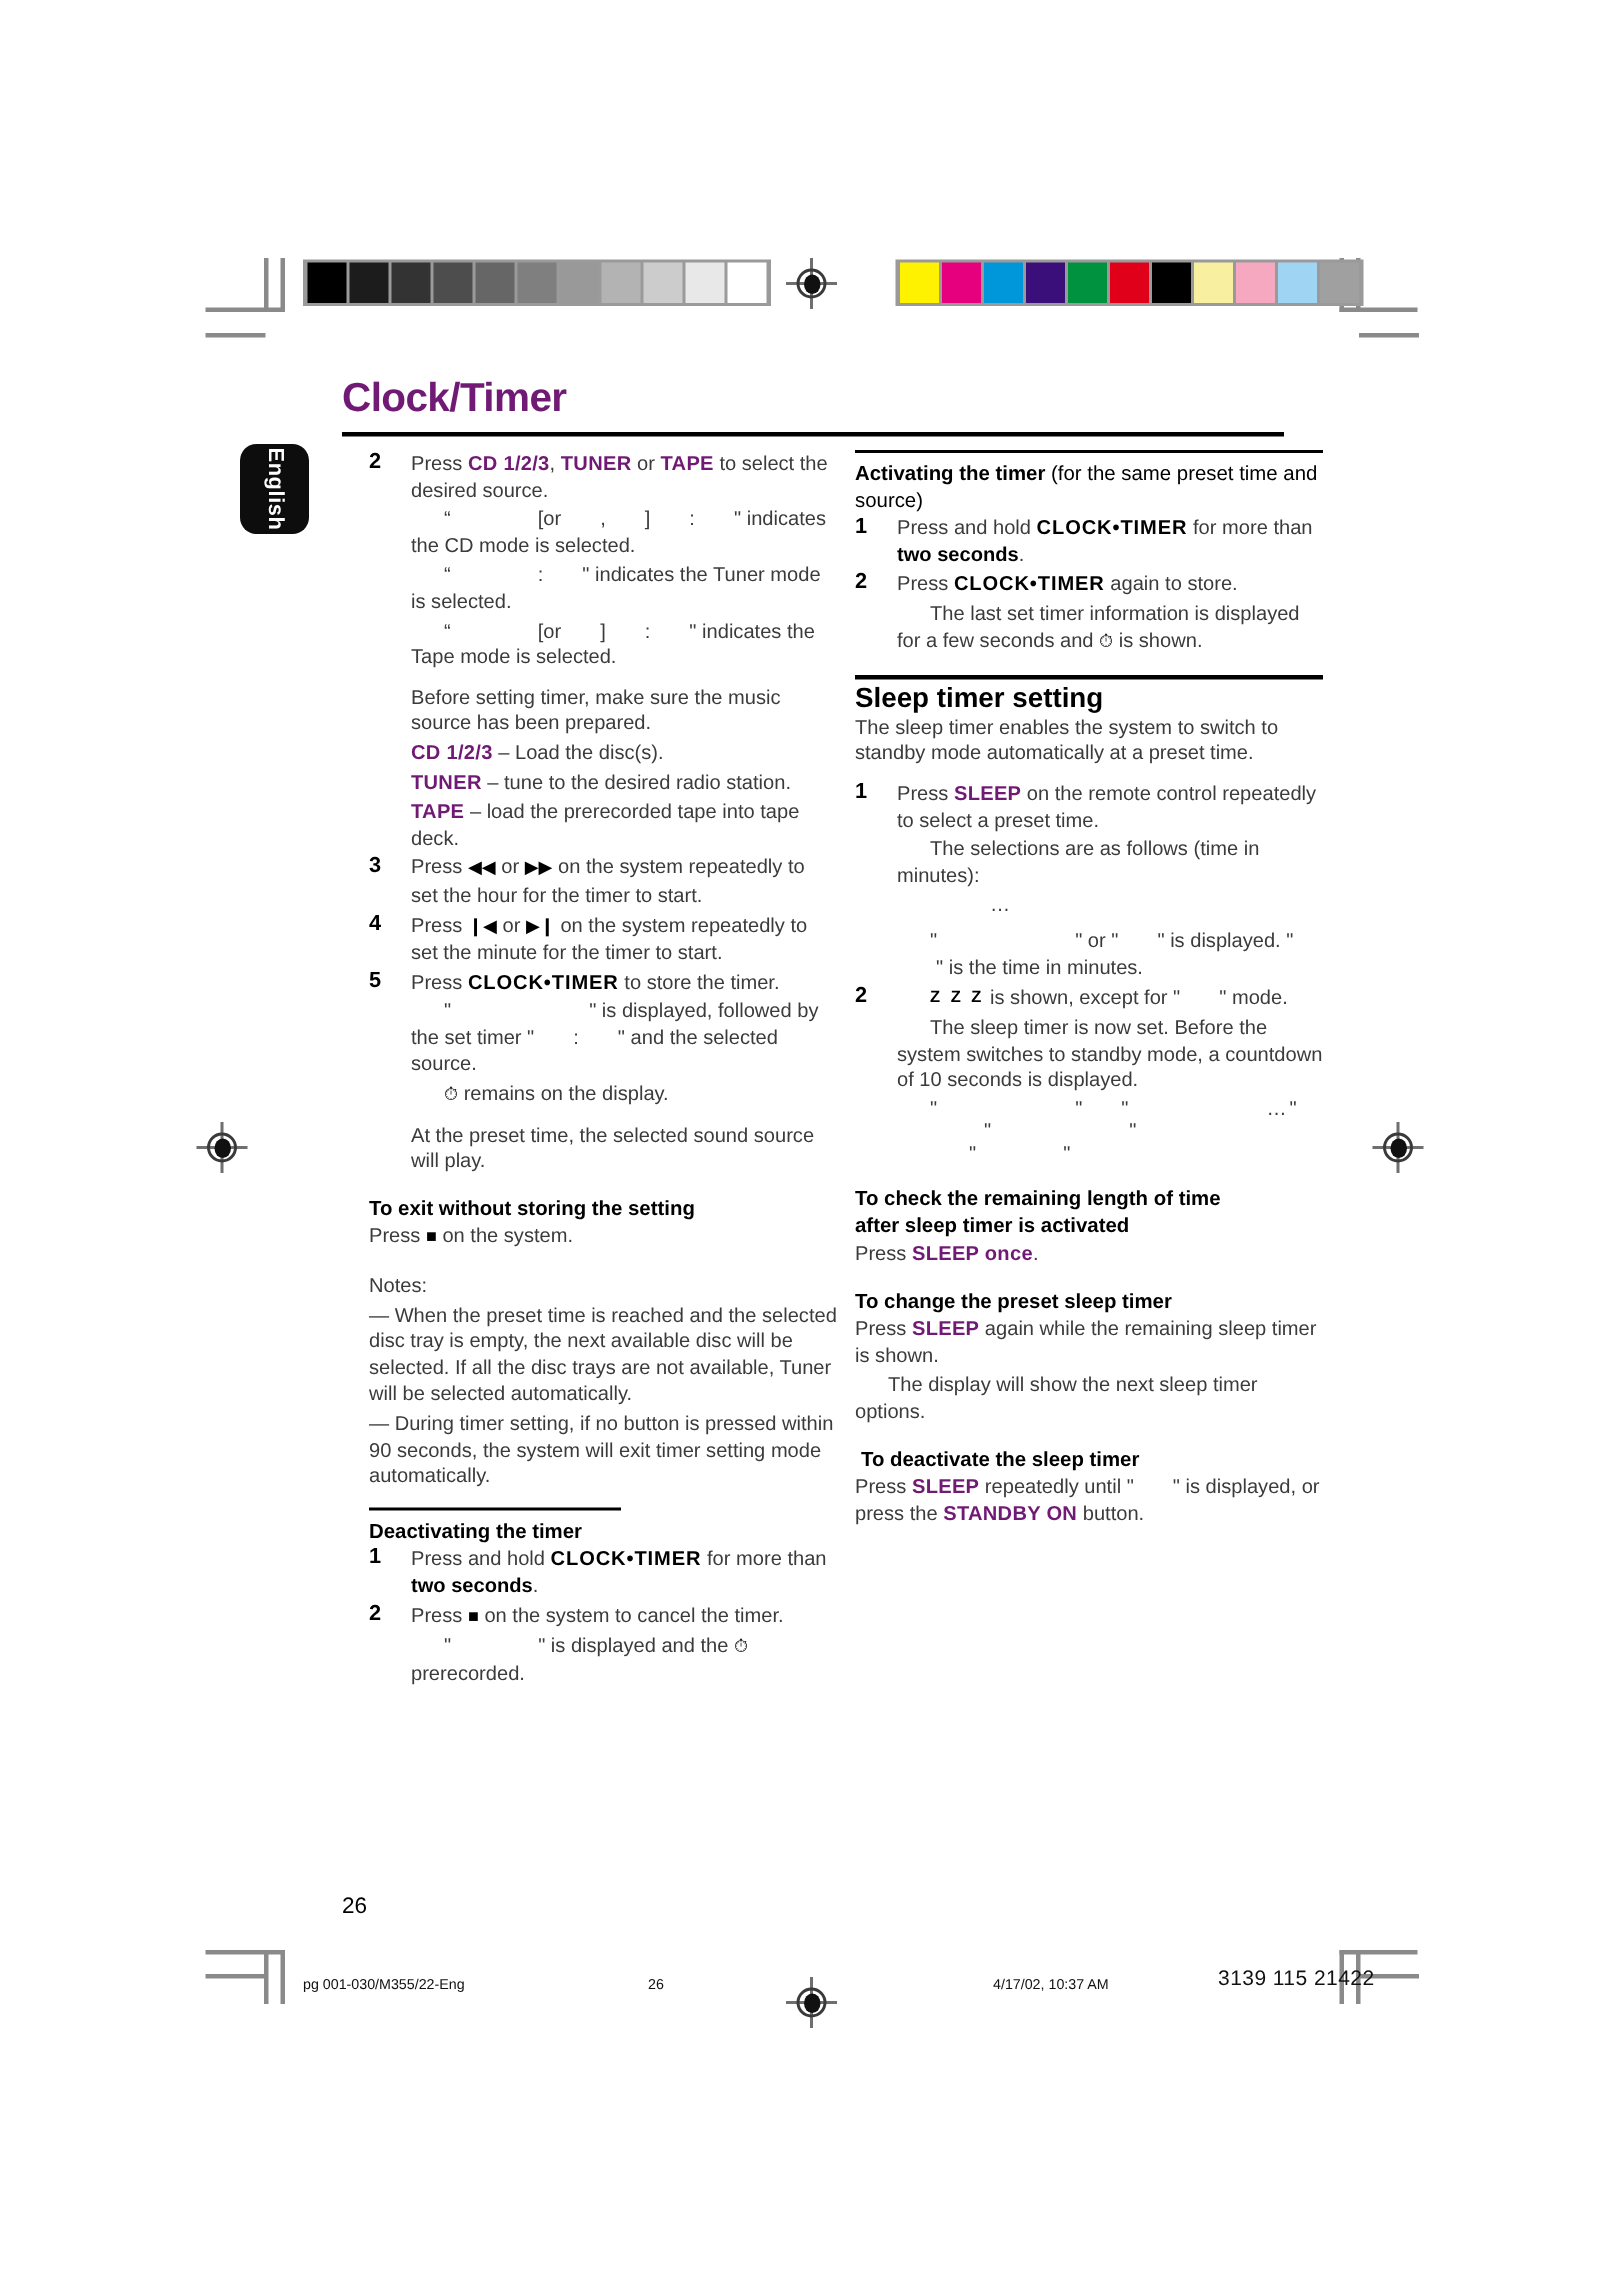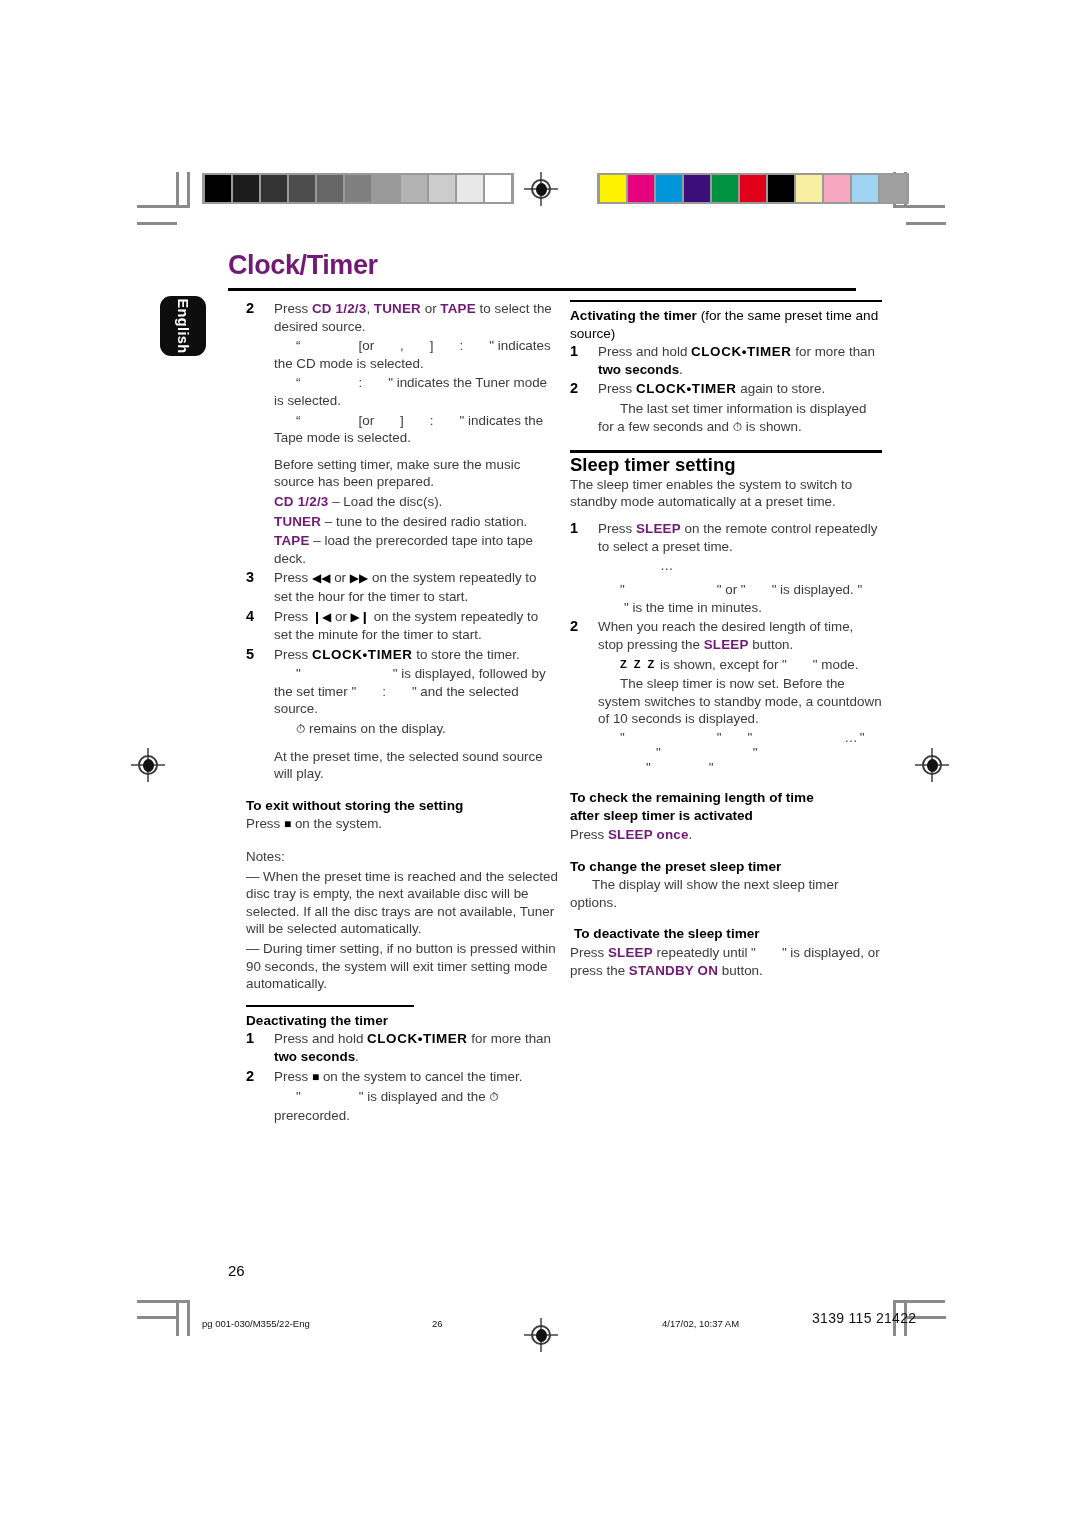--- a/index.html
+++ b/index.html
@@ -260,33 +260,33 @@
   <div class="rule-title"></div>
   <div style="font-size:18.5px;font-weight:bold;color:#000;margin-bottom:2px;">Sleep timer setting</div>
   <div class="para">The sleep timer enables the system to switch to standby mode automatically at a preset time.</div>
   <div class="gap-s"></div>
 
   <div class="step">
     <span class="num">1</span>
     <div class="para">
       <span>Press </span><span class="kb">SLEEP</span><span> on the remote control repeatedly to select a preset time.</span>
     </div>
+    <div class="para">
+      <span class="sub"></span><span>The selections are as follows (time in minutes):</span>
+    </div>
     <div class="para" style="height:22px;">
       <span style="margin-left:62px;" class="dots">…</span>
     </div>
     <div class="para">
       <span class="sub"></span><span>"</span><span class="lcd-l"></span><span>" or "</span><span class="lcd-s"></span><span>" is displayed. "</span><span class="lcd-s"></span><span>" is the time in minutes.</span>
     </div>
   </div>
 
   <div class="step">
     <span class="num">2</span>
-    <div class="para">
-      <span>When you reach the desired length of time, stop pressing the </span><span class="kb">SLEEP</span><span> button.</span>
-    </div>
     <div class="para">
       <span class="sub"></span><span class="zzz">Z Z Z</span><span> is shown, except for "</span><span class="lcd-s"></span><span>" mode.</span>
     </div>
     <div class="para">
       <span class="sub"></span><span>The sleep timer is now set. Before the system switches to standby mode, a countdown of 10 seconds is displayed.</span>
     </div>
     <div class="para" style="line-height:15px;">
       <span style="margin-left:22px;">"</span><span class="lcd-l"></span><span>"</span><span class="lcd-s"></span><span>"</span><span class="lcd-l"></span><span class="dots">…</span><span>"</span><span class="lcd"></span><span>"</span><span class="lcd-l"></span><span>"</span>
       <br><span style="margin-left:48px;">"</span><span class="lcd"></span><span>"</span>
     </div>
@@ -294,20 +294,23 @@
 
   <div class="gap"></div>
   <div class="hd">To check the remaining length of time</div>
   <div class="hd">after sleep timer is activated</div>
   <div class="para">
     <span>Press </span><span class="kb">SLEEP once</span><span>.</span>
   </div>
 
   <div class="gap"></div>
   <div class="hd">To change the preset sleep timer</div>
+  <div class="para">
+    <span>Press </span><span class="kb">SLEEP</span><span> again while the remaining sleep timer is shown.</span>
+  </div>
   <div class="para">
     <span class="sub"></span><span>The display will show the next sleep timer options.</span>
   </div>
 
   <div class="gap"></div>
   <div class="hd" style="margin-left:4px;">To deactivate the sleep timer</div>
   <div class="para">
     <span>Press </span><span class="kb">SLEEP</span><span> repeatedly until "</span><span class="lcd-s"></span><span>" is displayed, or press the </span><span class="kb">STANDBY ON</span><span> button.</span>
   </div>
 </div>

